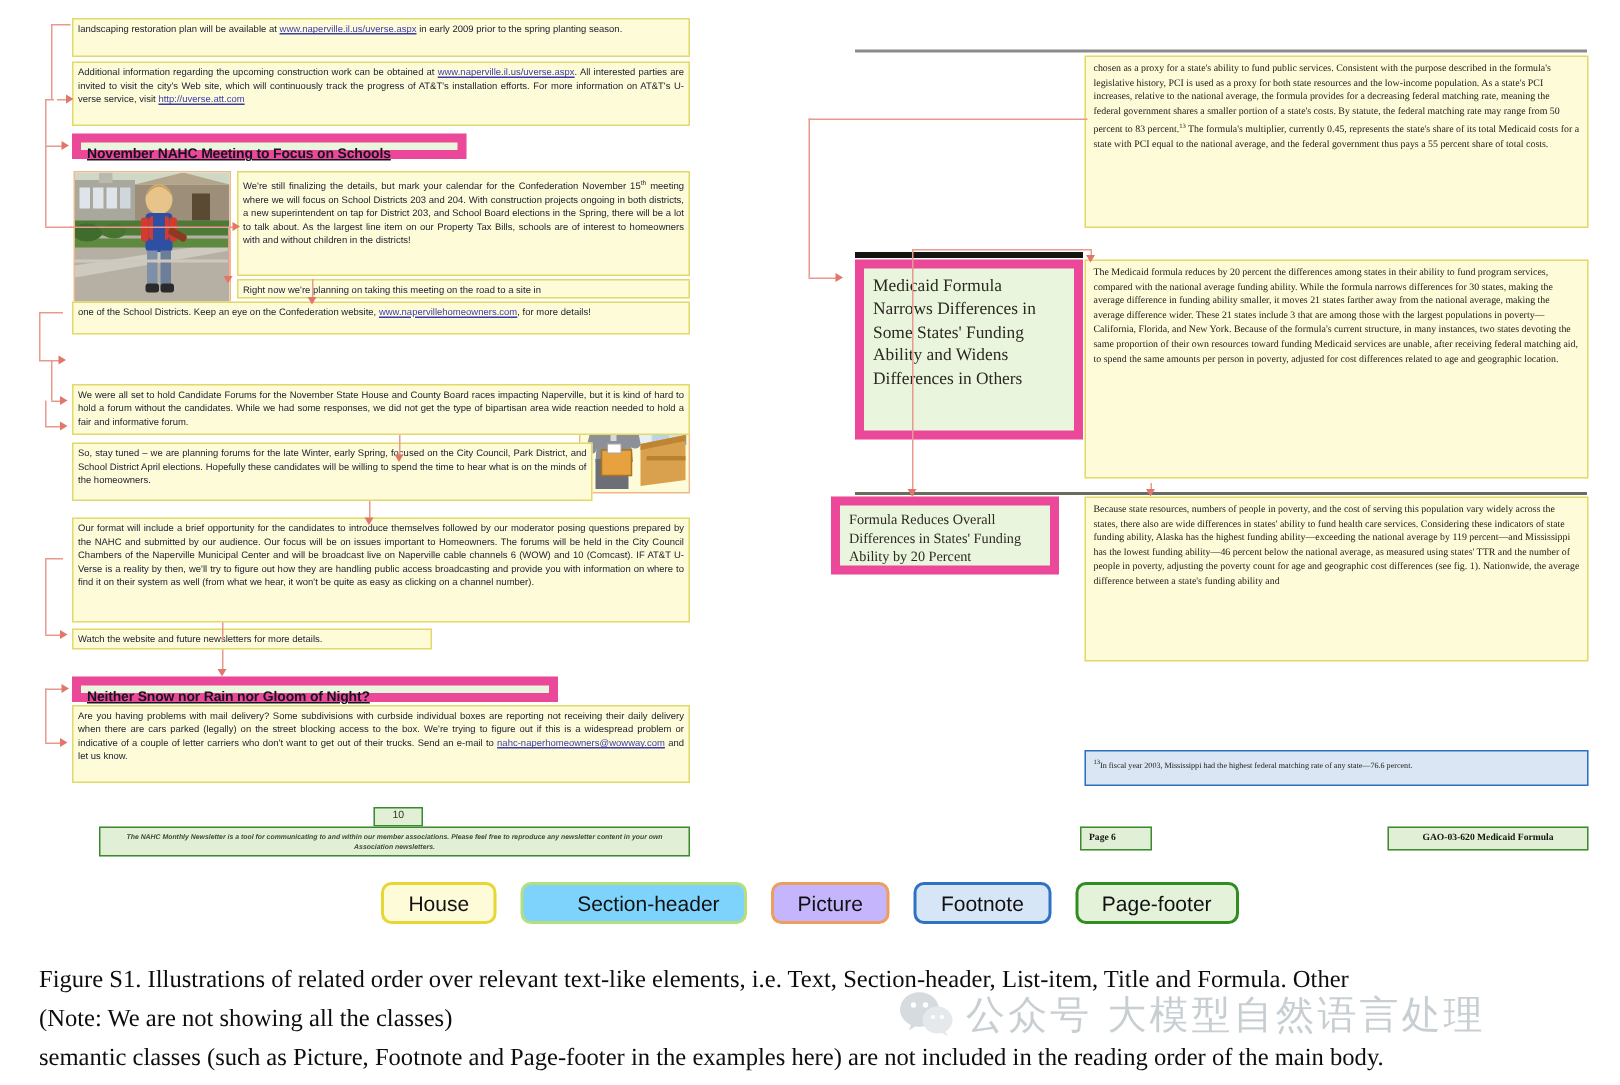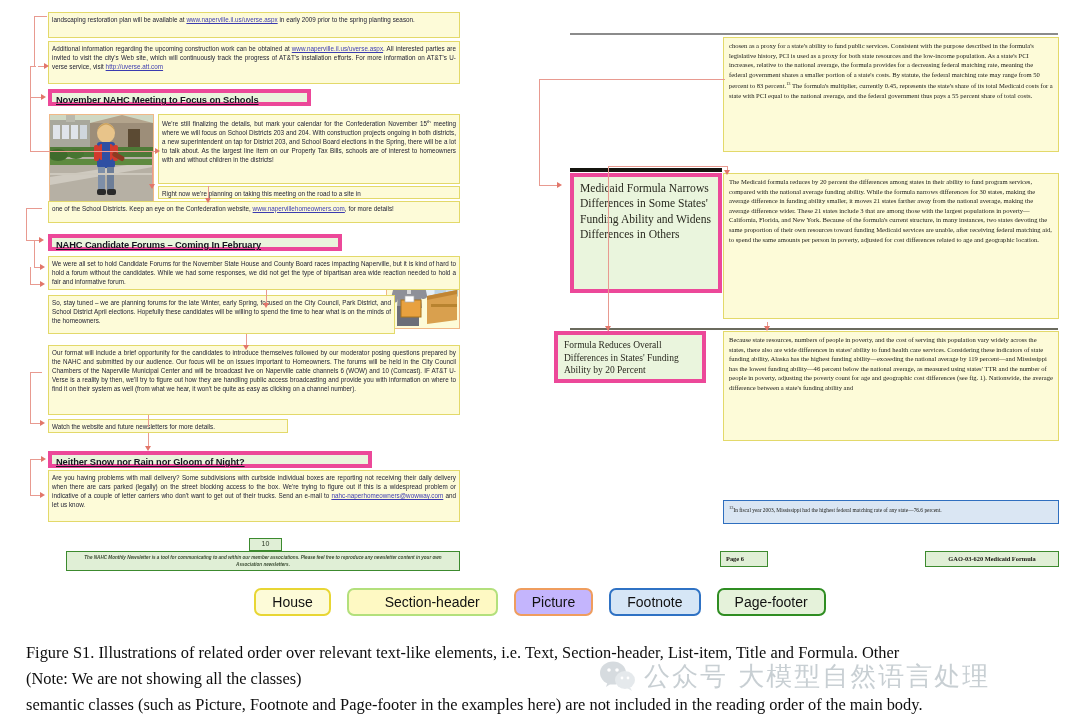--- a/index.html
+++ b/index.html
@@ -8,21 +8,21 @@
     width:1080px; height:723px;
     background:#ffffff;
     font-family:"Liberation Sans", sans-serif;
     position:relative;
     overflow:hidden;
   }
 
   
   .box { position:absolute; }
   .b-text      { background:#fdfbd8; border:1px solid #e3d96a; }
-  .b-header    { background:#eaf5dd; border:4px solid #ec4899; }
+  .b-header    { background:#eaf5dd; border:6px solid #ec4899; }
   .b-picture   { background:transparent; border:1px solid #f0b887; }
   .b-footnote  { background:#dae6f3; border:1px solid #2f6fbf; }
   .b-footer    { background:#e0efd6; border:1px solid #3c8a2e; }
 
   
   #left-page { position:absolute; left:0; top:0; width:520px; height:590px; }
   #right-page{ position:absolute; left:520px; top:0; width:560px; height:590px; }
 
   .doc-text {
     font-family:"Liberation Sans", sans-serif;
@@ -119,21 +119,21 @@
             display:flex; justify-content:center; align-items:center; gap:16px; }
   .lg {
     font-family:"Liberation Sans", sans-serif;
     font-size:14px;
     color:#111;
     padding:4px 16px;
     border-radius:7px;
     white-space:nowrap;
   }
   .lg-text     { background:#fdfbd8; border:2.5px solid #e8d634; }
-  .lg-header   { background:#fef9c3; border:2.5px solid #b3e07c;padding-left:36px; }
+  .lg-header   { background:#7dd3fc; border:2.5px solid #b3e07c;padding-left:36px; }
   .lg-picture  { background:#c4b5fd; border:2.5px solid #ef9d5e; }
   .lg-footnote { background:#d6e6f6; border:2.5px solid #2f72c4; }
   .lg-footer   { background:#e5f2da; border:2.5px solid #2f8d22; }
 
   
   #caption {
     position:absolute; left:26px; top:640px; width:1036px;
     font-family:"Liberation Serif", serif;
     font-size:16.4px;
     line-height:26px;
@@ -223,23 +223,20 @@
   <div class="box b-text" style="left:158px; top:186px; width:302px; height:13px;">
     <div class="doc-text nopad">Right now we're planning on taking this meeting on the road to a site in</div>
   </div>
 
   <div class="box b-text" style="left:48px; top:201px; width:412px; height:22px;">
     <div class="doc-text nopad">
       <span>one of the School Districts.  Keep an eye on the Confederation website, </span><span class="lnk">www.napervillehomeowners.com</span><span>, for more details!</span>
     </div>
   </div>
 
-  <div class="box b-header" style="left:48px; top:234px; width:294px; height:17px;">
-    <div class="sec-head">NAHC Candidate Forums – Coming In February</div>
-  </div>
 
   <div class="box b-picture photo" style="left:386px; top:259px; width:74px; height:70px;">
     <svg width="72" height="68" viewBox="0 0 72 68">
       <rect x="0" y="0" width="72" height="68" fill="#fdfbd8"></rect>
       <rect x="36" y="2" width="34" height="34" fill="#cfe2ef" stroke="#7d94a6" stroke-width="1"></rect>
       <rect x="36" y="2" width="11" height="34" fill="#e6eff6"></rect>
       <rect x="48" y="2" width="11" height="34" fill="#bcd3e4"></rect>
       <ellipse cx="22" cy="10" rx="7" ry="8" fill="#e3c191"></ellipse>
       <path d="M15,8 Q22,-1 29,8 Q27,3 22,2 Q17,3 15,8 Z" fill="#6b6b6b"></path>
       <path d="M12,18 L32,18 L35,48 L10,48 Z" fill="#8e9098"></path>

